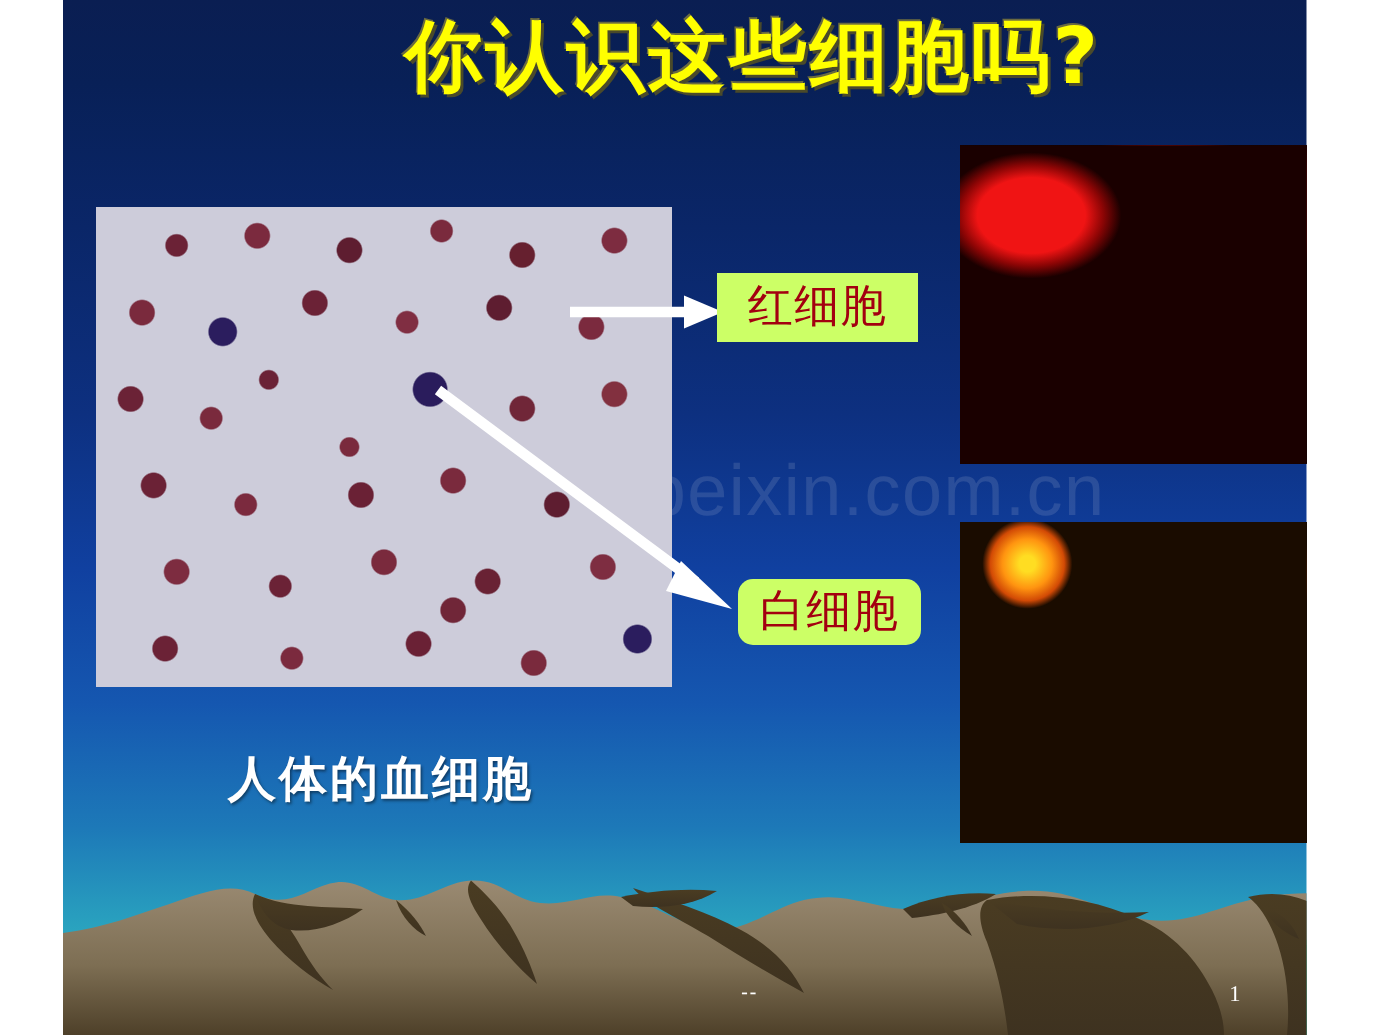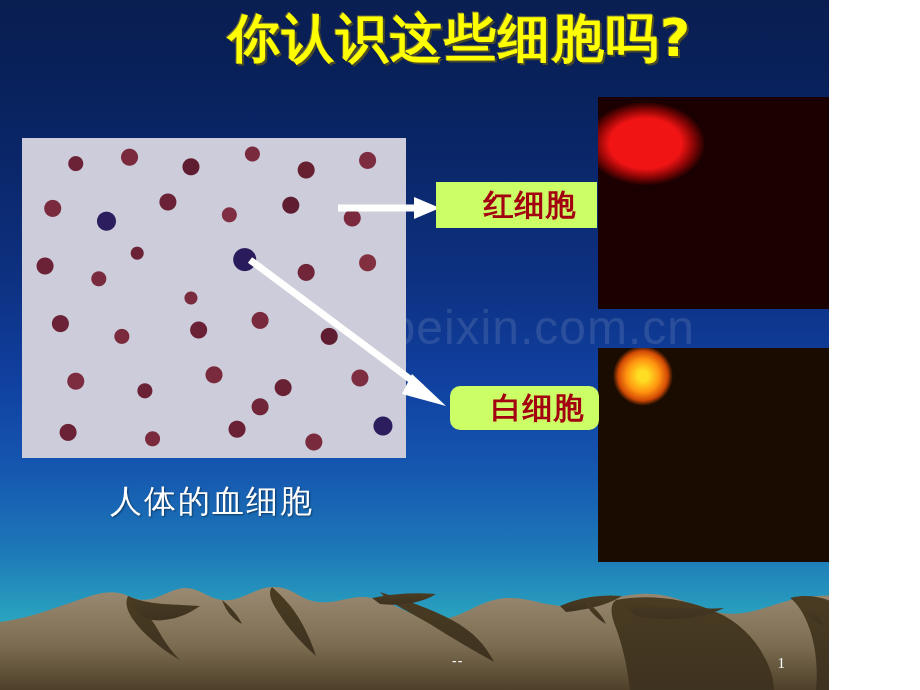--- a/index.html
+++ b/index.html
@@ -12,20 +12,21 @@
     background:linear-gradient(to bottom,
        #0a1e52 0%,
        #082057 8%,
        #0a2668 22%,
        #0d3080 40%,
        #1040a0 55%,
        #1557b0 68%,
        #1d79b8 80%,
        #2aa4bf 90%,
        #2fc3c4 100%);
+    margin-left:42px;
   }
 
   
   #title{
     position:absolute;left:0;top:6px;width:920px;text-align:center;
     font-size:52px;font-weight:bold;color:#ffff00;
     letter-spacing:2px;line-height:1.25;
     text-shadow:2px 2px 0 #4a4a2a, -1px -1px 0 #6a6a40;
     white-space:nowrap;
   }
@@ -102,34 +103,34 @@
       radial-gradient(circle 34px at 73% 45%, #ffd61e 18%, #fb8f0f 55%, #cd4505 82%, #160a00 100%),
       radial-gradient(circle 36px at 86% 68%, #ffdf2c 18%, #ff9813 55%, #d24a06 82%, #170a00 100%),
       radial-gradient(circle 36px at 16% 72%, #ffd31c 18%, #f98c0e 55%, #ca4305 82%, #150900 100%),
       radial-gradient(circle 34px at 54% 90%, #ffdb24 18%, #fd9411 55%, #cf4705 82%, #160a00 100%),
       #050202;
   }
 
   
   .label-box{
     position:absolute;background:#ccff66;
-    color:#a30010;font-weight:bold;font-size:30px;
+    color:#a30010;font-weight:normal;font-size:30px;
     display:flex;align-items:center;justify-content:center;
-    letter-spacing:1px;line-height:1;padding-left:27px;
+    letter-spacing:1px;line-height:1;
   }
   #label-rbc{left:436px;top:182px;width:134px;height:46px;}
   #label-wbc{left:450px;top:386px;width:122px;height:44px;border-radius:10px;}
 
   
   .arrow{position:absolute;pointer-events:none;}
 
   
   #caption{
-    position:absolute;left:110px;top:480px;
-    font-size:32px;font-weight:normal;color:#ffffff;
+    position:absolute;left:110px;top:498px;
+    font-size:32px;font-weight:bold;color:#ffffff;
     letter-spacing:2px;white-space:nowrap;
     text-shadow:1px 1px 2px rgba(0,0,0,.45);
   }
 
   
   #watermark{
     position:absolute;left:0;top:300px;width:920px;text-align:center;
     font-size:48px;color:rgba(190,200,215,0.16);
     letter-spacing:1px;white-space:nowrap;
     font-family:"Liberation Sans",sans-serif;

